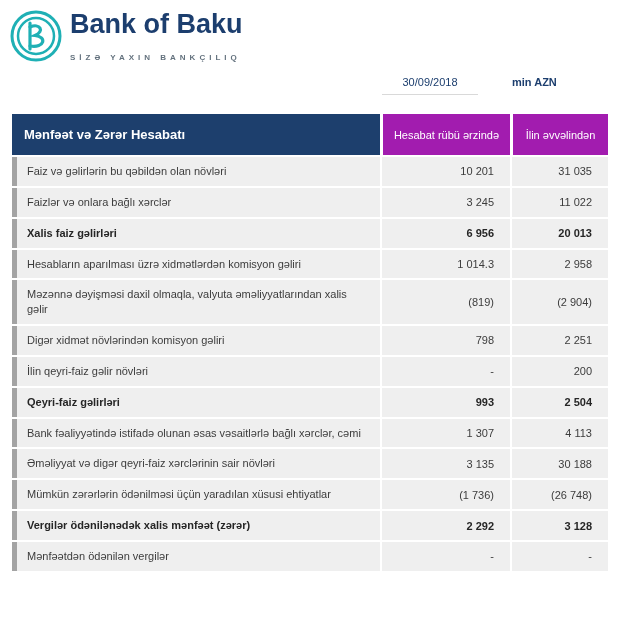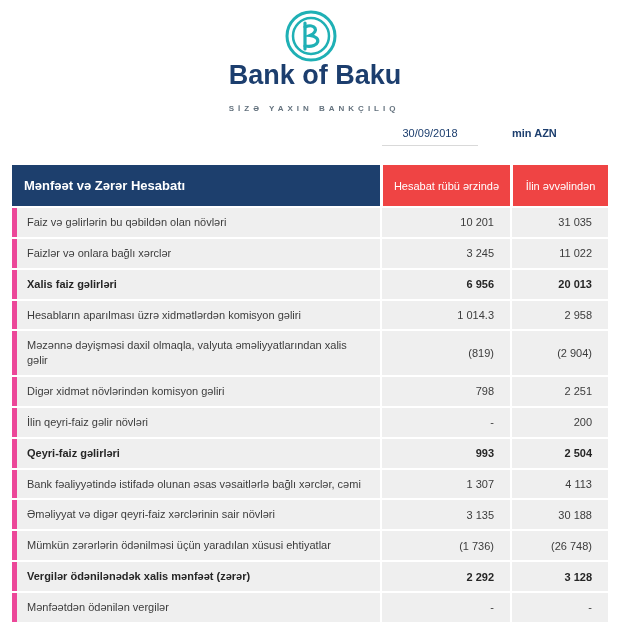--- a/index.html
+++ b/index.html
@@ -15,21 +15,20 @@
     background: #fff;
     position: relative;
     overflow: hidden;
   }
 
   
   .header {
     padding: 10px 0 0 10px;
     display: flex;
     align-items: center;
-    flex-direction: column;
   }
   .logo-icon {
     width: 52px;
     height: 52px;
     flex: 0 0 auto;
     margin-right: 8px;
   }
   .logo-text { line-height: 1; }
   .logo-name {
     font-size: 27px;
@@ -86,39 +85,39 @@
   th.title {
     background: #1d3f6d;
     color: #ffffff;
     font-size: 13px;
     font-weight: bold;
     text-align: left;
     padding: 13px 10px 13px 12px;
     vertical-align: middle;
   }
   th.colhead {
-    background: #ef4444;
+    background: #a21caf;
     color: #ffffff;
     font-size: 11px;
     font-weight: normal;
     text-align: center;
     vertical-align: middle;
     padding: 6px 8px;
     border-left: 3px solid #ffffff;
   }
 
   tbody td {
     background: #efefef;
     font-size: 11px;
     color: #3c3c3c;
     padding: 7px 10px;
     vertical-align: middle;
   }
   tbody td.label {
-    border-left: 5px solid #ec4899;
+    border-left: 5px solid #a3a3a3;
     text-align: left;
     line-height: 1.35;
   }
   tbody td.num {
     text-align: right;
     padding-right: 16px;
     border-left: 2px solid #ffffff;
     white-space: nowrap;
   }
   tbody tr.bold td {

